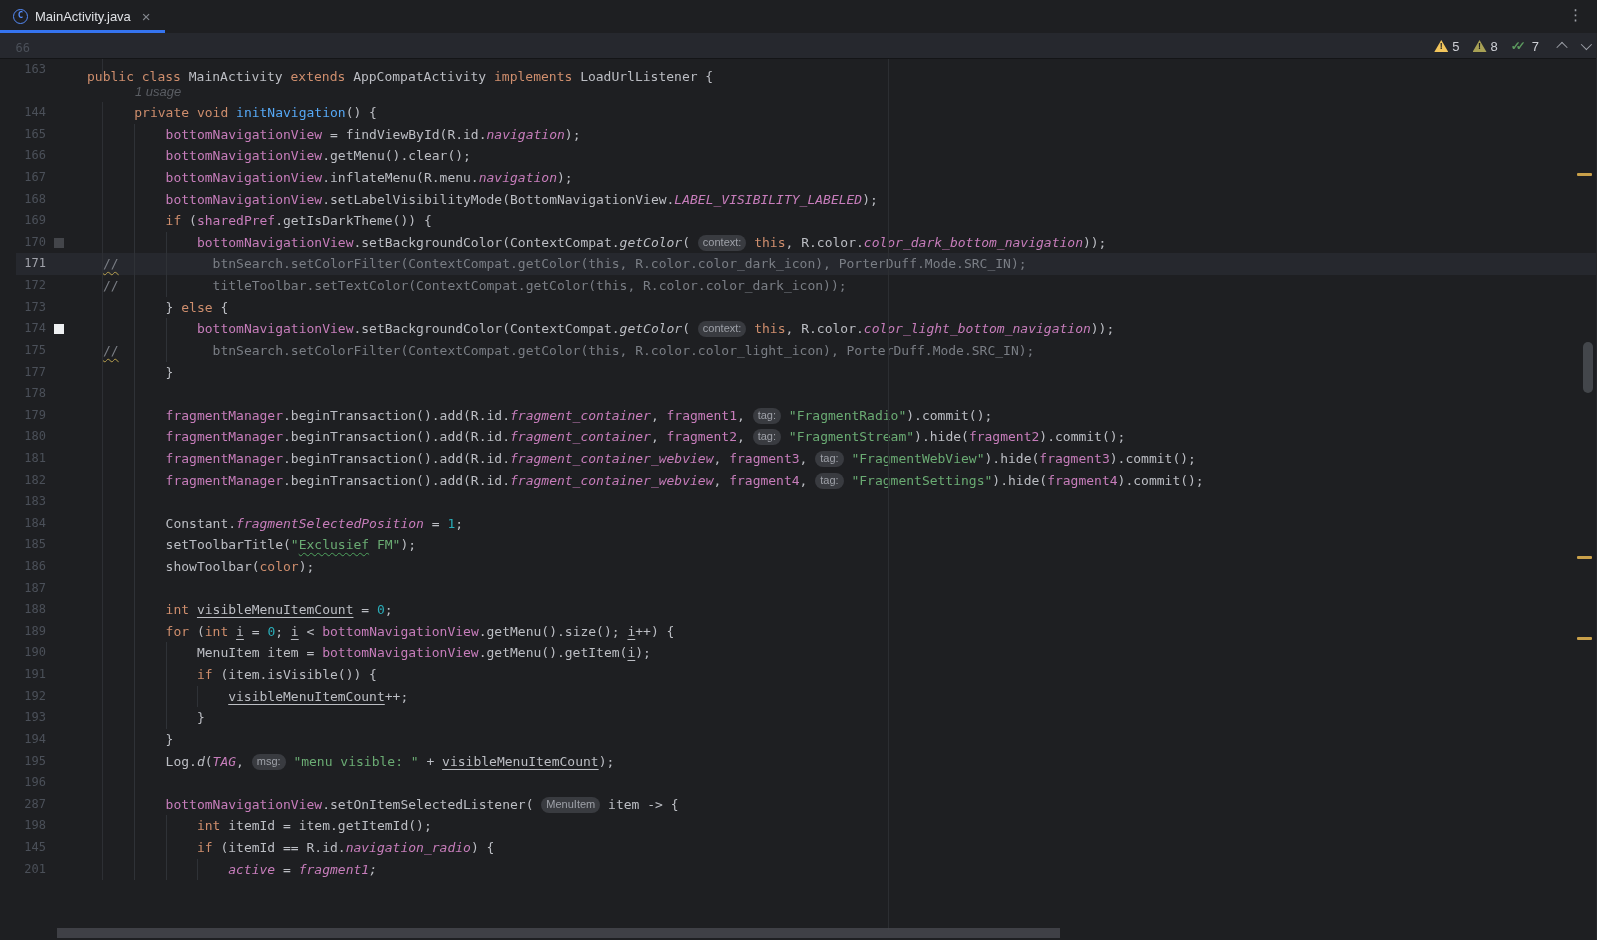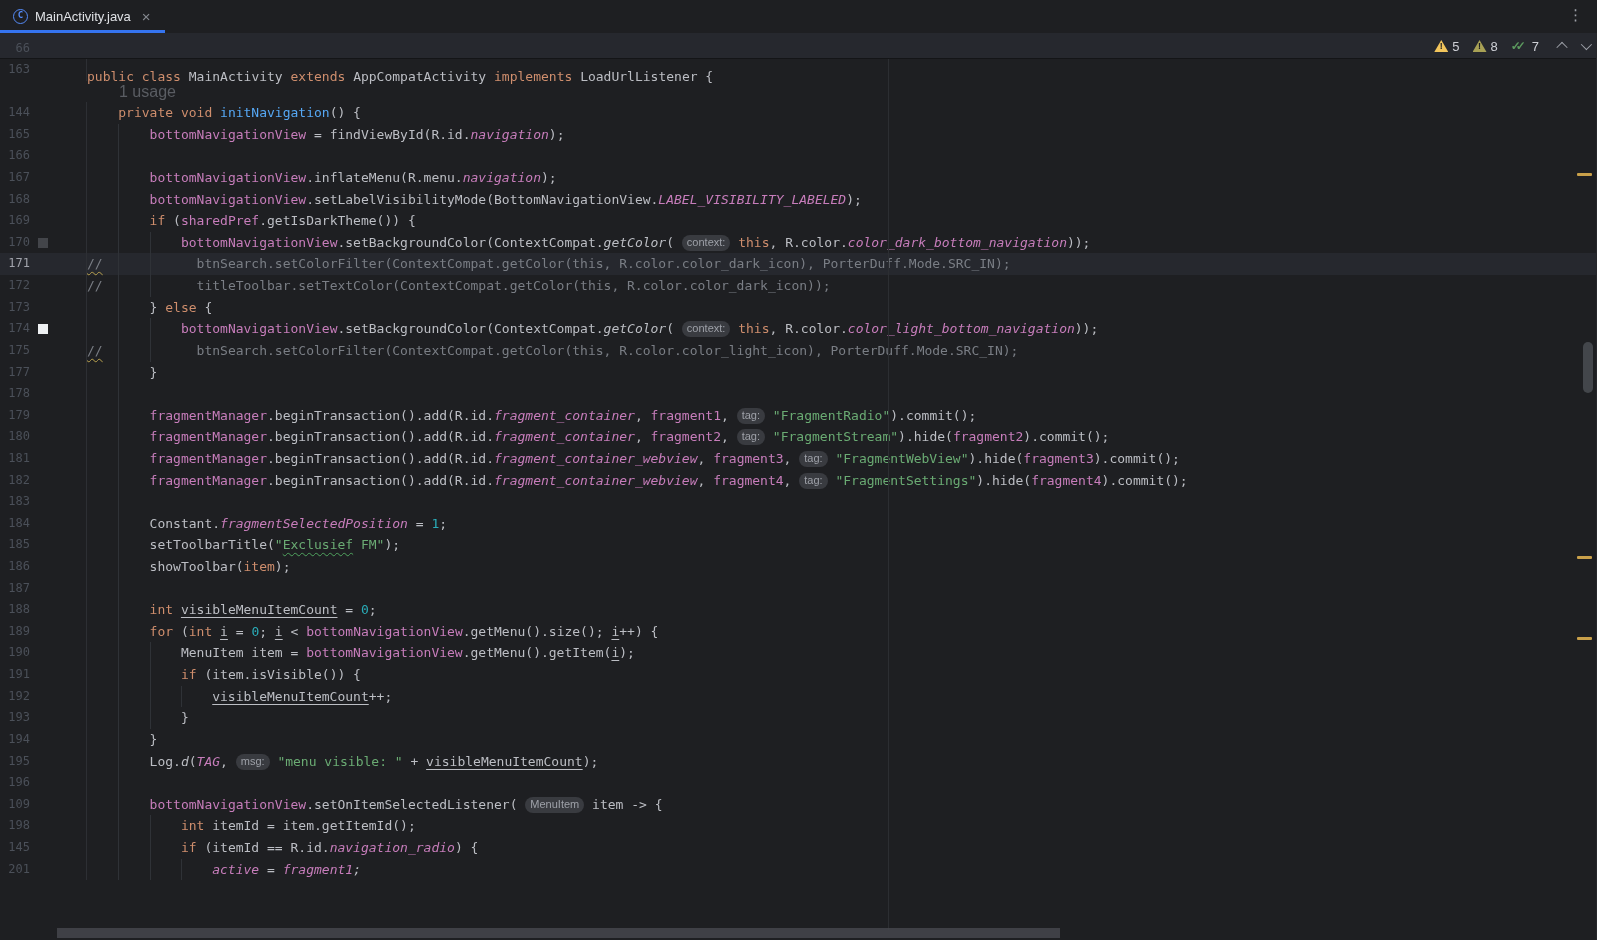--- a/index.html
+++ b/index.html
@@ -51,37 +51,37 @@
   .dc { position:relative; width:17px; height:13px; }
   .dc i { position:absolute; font-style:normal; color:#5c9a5f; font-size:12px; font-weight:bold; top:-1px; }
   .dc i:nth-child(1) { left:0; }
   .dc i:nth-child(2) { left:5px; }
   .chev { width:8px; height:8px; border-right:1.6px solid #9da0a8; border-bottom:1.6px solid #9da0a8; display:inline-block; }
   .chev.up   { transform:rotate(-135deg) translate(-1px,-1px); }
   .chev.down { transform:rotate(45deg) translateY(-2px); }
   .chevbox { display:flex; gap:15px; margin-left:6px; align-items:center; }
 
   
-  .rows { position:absolute; top:59px; left:0; width:1366px; }
+  .rows { position:absolute; top:59px; left:16px; width:1366px; }
   .row { position:relative; height:21.62px; width:1597px; }
   .row.cur { background:#26282e; }
   .num {
     position:absolute; left:0; top:0; width:30px; text-align:right;
     color:#4b5059; font-size:12px; line-height:21.62px;
     font-family:"DejaVu Sans Mono", monospace;
   }
   .row.cur .num { color:#a1a3ab; }
   .swatch { position:absolute; left:38px; top:6px; width:10px; height:10px; }
   .gsep { position:absolute; left:86px; top:0; width:1px; height:100%; background:#2d2f34; }
   .guide { position:absolute; top:0; width:1px; height:100%; background:#2f3237; }
   .code {
     position:absolute; top:0; height:21.62px; line-height:21.62px;
     font-family:"DejaVu Sans Mono", monospace; font-size:13px; white-space:pre;
   }
-  .usage { color:#5a5d63; font-size:16px; font-family:"Liberation Sans", sans-serif; }
+  .usage { color:#5a5d63; font-size:13px; font-family:"Liberation Sans", sans-serif;font-style:italic; }
 
   
   .t-k  { color:#cf8e6d; }
   .t-d  { color:#bcbec4; }
   .t-fn { color:#56a8f5; }
   .t-f  { color:#c77dbb; }
   .t-c  { color:#c77dbb; font-style:italic; }
   .t-s  { color:#6aab73; }
   .t-stp{ color:#6aab73; text-decoration:underline wavy #4fa45f 1px; text-underline-offset:3px; }
   .t-n  { color:#2aacb8; }
@@ -160,20 +160,21 @@
       <div class="row">
         <span class="num">165</span>
         <span class="gsep"></span>
         <span class="guide" style="left: 118.308px;"></span>
         <span class="code" style="left: 149.616px;"><span class="t-f">bottomNavigationView</span><span class="t-d"> = findViewById(R.id.</span><span class="t-c">navigation</span><span class="t-d">);</span></span>
       </div>
       <div class="row">
         <span class="num">166</span>
         <span class="gsep"></span>
         <span class="guide" style="left: 118.308px;"></span>
+        <span class="code" style="left: 149.616px;"><span class="t-f">bottomNavigationView</span><span class="t-d">.getMenu().clear();</span></span>
       </div>
       <div class="row">
         <span class="num">167</span>
         <span class="gsep"></span>
         <span class="guide" style="left: 118.308px;"></span>
         <span class="code" style="left: 149.616px;"><span class="t-f">bottomNavigationView</span><span class="t-d">.inflateMenu(R.menu.</span><span class="t-c">navigation</span><span class="t-d">);</span></span>
       </div>
       <div class="row">
         <span class="num">168</span>
         <span class="gsep"></span>
@@ -280,21 +281,21 @@
       <div class="row">
         <span class="num">185</span>
         <span class="gsep"></span>
         <span class="guide" style="left: 118.308px;"></span>
         <span class="code" style="left: 149.616px;"><span class="t-d">setToolbarTitle(</span><span class="t-s">"</span><span class="t-stp">Exclusief</span><span class="t-s"> FM"</span><span class="t-d">);</span></span>
       </div>
       <div class="row">
         <span class="num">186</span>
         <span class="gsep"></span>
         <span class="guide" style="left: 118.308px;"></span>
-        <span class="code" style="left: 149.616px;"><span class="t-d">showToolbar(</span><span class="t-k">item</span><span class="t-d">);</span></span>
+        <span class="code" style="left: 149.616px;"><span class="t-d">showToolbar(</span><span class="t-k">color</span><span class="t-d">);</span></span>
       </div>
       <div class="row">
         <span class="num">187</span>
         <span class="gsep"></span>
         <span class="guide" style="left: 118.308px;"></span>
         <span class="code" style="left: 87px;"></span>
       </div>
       <div class="row">
         <span class="num">188</span>
         <span class="gsep"></span>
@@ -348,21 +349,21 @@
         <span class="guide" style="left: 118.308px;"></span>
         <span class="code" style="left: 149.616px;"><span class="t-d">Log.</span><span class="t-di">d</span><span class="t-d">(</span><span class="t-c">TAG</span><span class="t-d">, </span><span class="t-h">msg:</span><span class="t-d"> </span><span class="t-s">"menu visible: "</span><span class="t-d"> + </span><span class="t-u">visibleMenuItemCount</span><span class="t-d">);</span></span>
       </div>
       <div class="row">
         <span class="num">196</span>
         <span class="gsep"></span>
         <span class="guide" style="left: 118.308px;"></span>
         <span class="code" style="left: 87px;"></span>
       </div>
       <div class="row">
-        <span class="num">109</span>
+        <span class="num">287</span>
         <span class="gsep"></span>
         <span class="guide" style="left: 118.308px;"></span>
         <span class="code" style="left: 149.616px;"><span class="t-f">bottomNavigationView</span><span class="t-d">.setOnItemSelectedListener( </span><span class="t-ht">MenuItem</span><span class="t-d"> item -&gt; {</span></span>
       </div>
       <div class="row">
         <span class="num">198</span>
         <span class="gsep"></span>
         <span class="guide" style="left: 118.308px;"></span>
         <span class="guide" style="left: 149.616px;"></span>
         <span class="code" style="left: 180.924px;"><span class="t-k">int</span><span class="t-d"> itemId = item.getItemId();</span></span>

